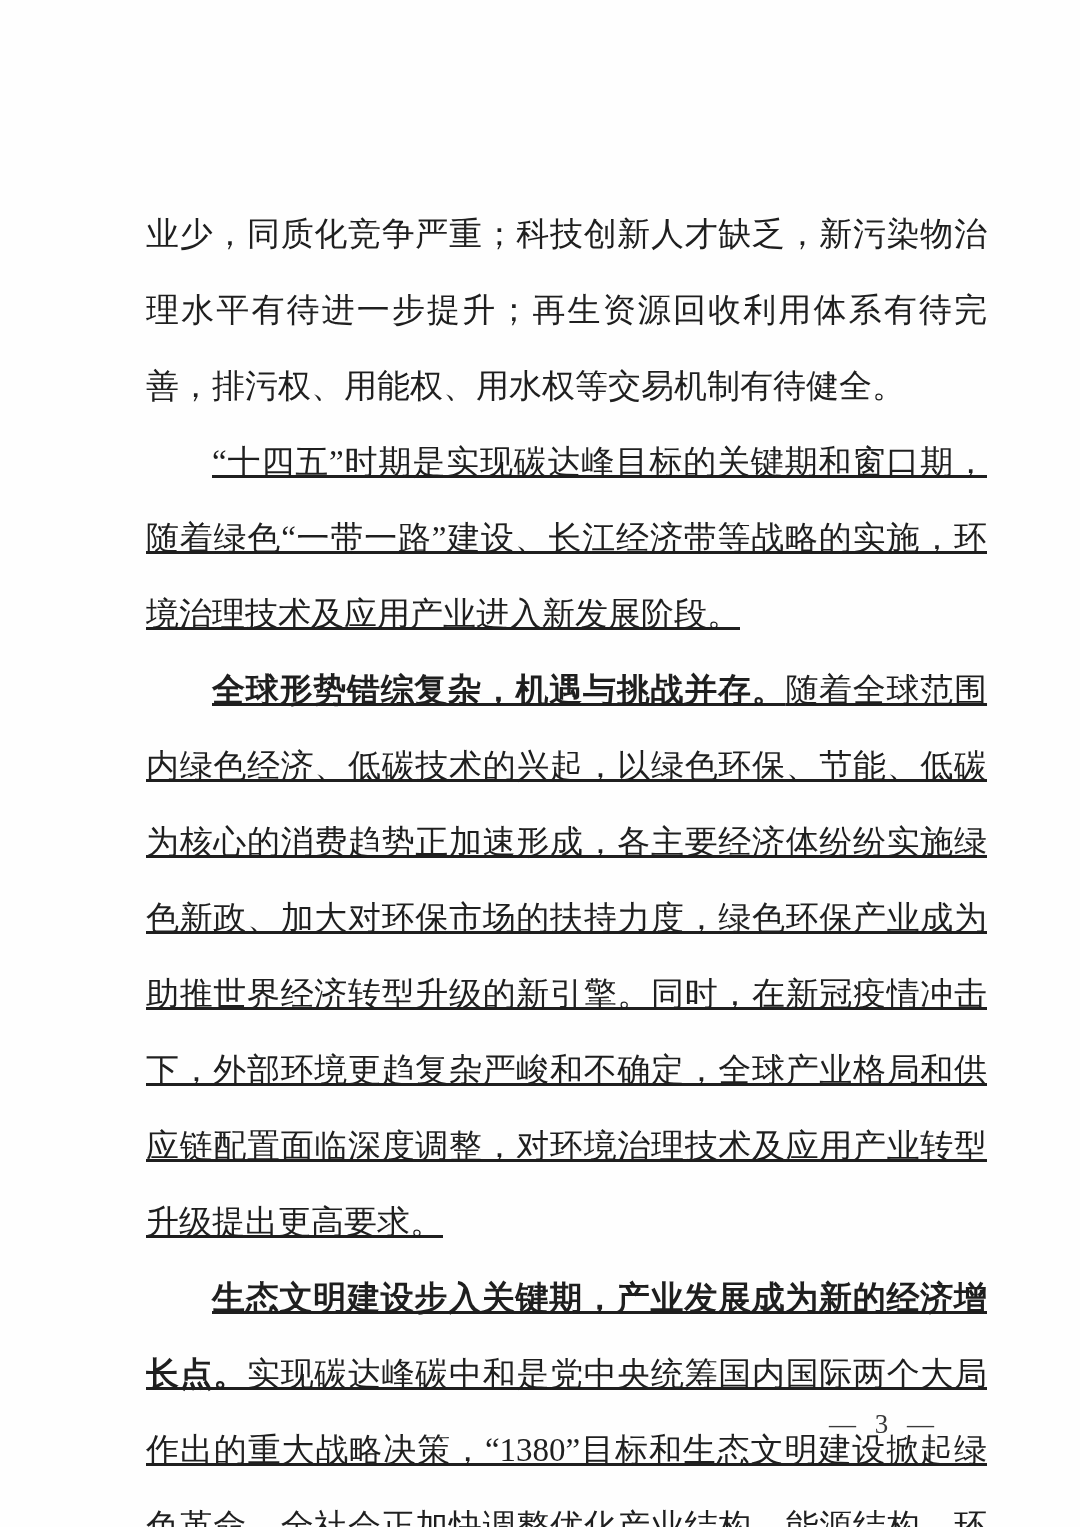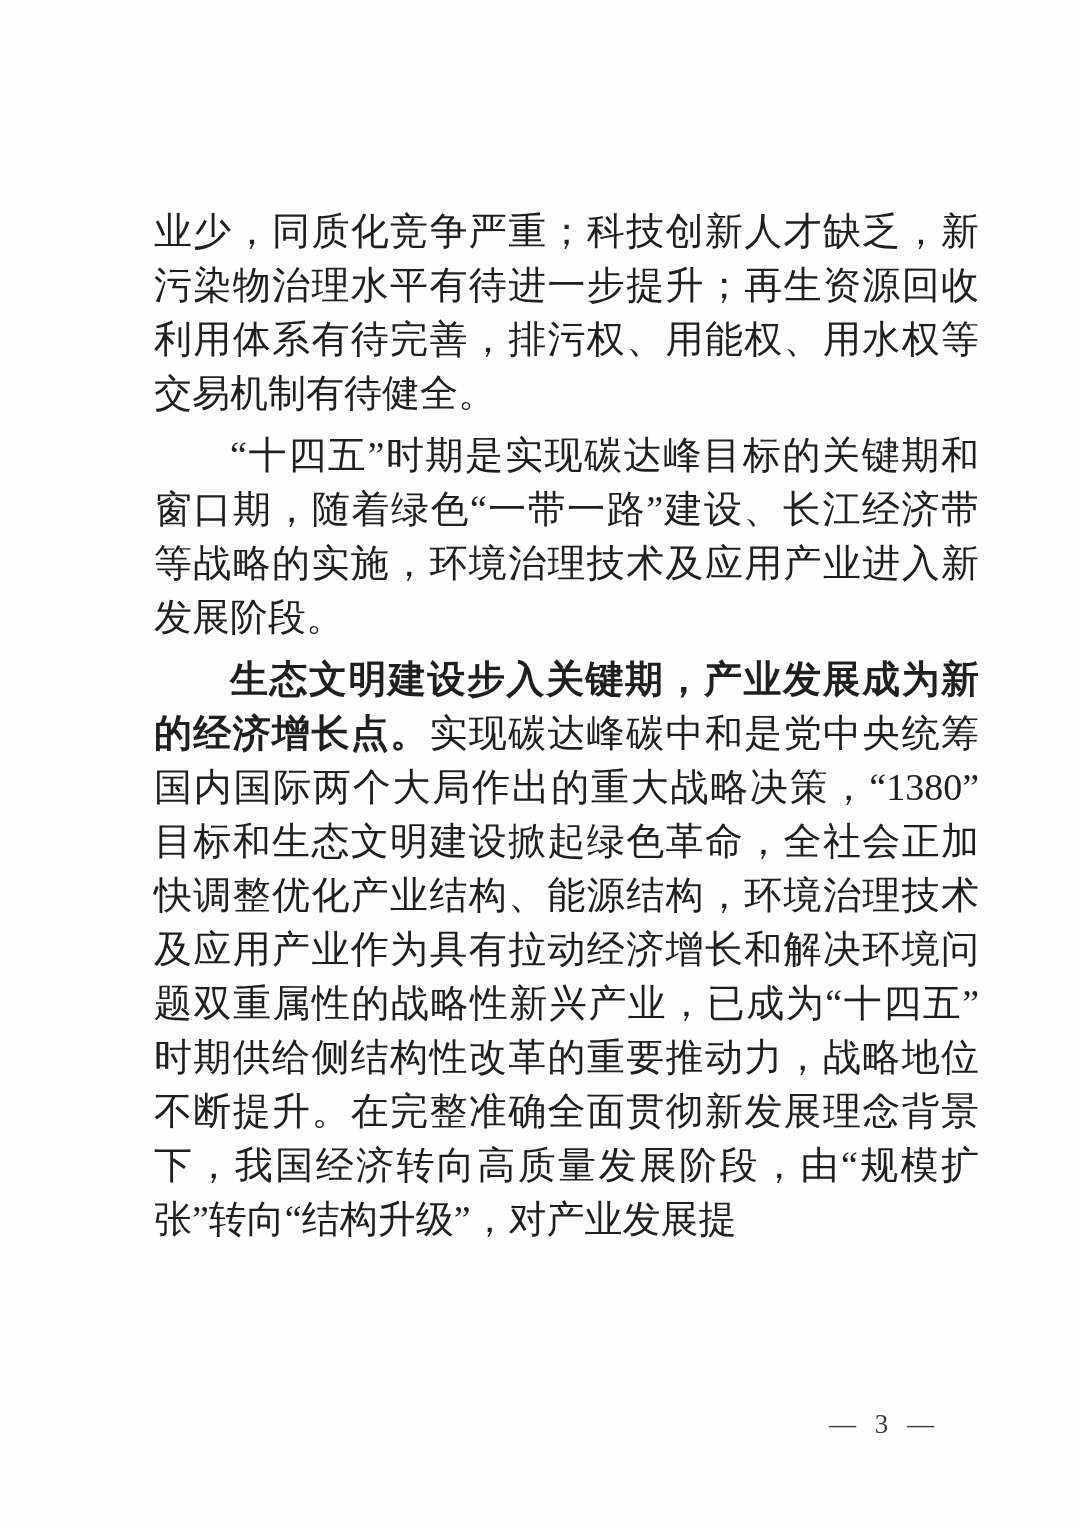--- a/index.html
+++ b/index.html
@@ -16,29 +16,30 @@
     font-family: "Liberation Serif", "DejaVu Serif", serif;
     color: #1f1f1f;
   }
   .content {
     position: absolute;
     left: 146px;
     top: 196px;
     width: 841px;
   }
   .body-para {
-    margin: 8px;
-    font-size: 38px;
-    line-height: 54px;
+    margin: 0;
+    font-size: 33px;
+    line-height: 76px;
     text-align: justify;
     text-justify: inter-ideograph;
     word-break: break-all;
   }
   .indent {
     text-indent: 2em;
+    text-decoration: underline;
   }
   .section-heading {
     margin: 0;
     font-size: 31px;
     line-height: 54px;
     font-weight: 700;
     text-indent: 2em;
     letter-spacing: 1px;
   }
   .lead-bold {
@@ -59,19 +60,20 @@
 <body>
 
 <div class="page">
   <div class="content">
 
     <p class="body-para">业少，同质化竞争严重；科技创新人才缺乏，新污染物治理水平有待进一步提升；再生资源回收利用体系有待完善，排污权、用能权、用水权等交易机制有待健全。</p>
 
 
     <p class="body-para indent">“十四五”时期是实现碳达峰目标的关键期和窗口期，随着绿色“一带一路”建设、长江经济带等战略的实施，环境治理技术及应用产业进入新发展阶段。</p>
 
+    <p class="body-para indent"><span class="lead-bold">全球形势错综复杂，机遇与挑战并存。</span><span>随着全球范围内绿色经济、低碳技术的兴起，以绿色环保、节能、低碳为核心的消费趋势正加速形成，各主要经济体纷纷实施绿色新政、加大对环保市场的扶持力度，绿色环保产业成为助推世界经济转型升级的新引擎。同时，在新冠疫情冲击下，外部环境更趋复杂严峻和不确定，全球产业格局和供应链配置面临深度调整，对环境治理技术及应用产业转型升级提出更高要求。</span></p>
 
     <p class="body-para indent"><span class="lead-bold">生态文明建设步入关键期，产业发展成为新的经济增长点。</span><span>实现碳达峰碳中和是党中央统筹国内国际两个大局作出的重大战略决策，“1380”目标和生态文明建设掀起绿色革命，全社会正加快调整优化产业结构、能源结构，环境治理技术及应用产业作为具有拉动经济增长和解决环境问题双重属性的战略性新兴产业，已成为“十四五”时期供给侧结构性改革的重要推动力，战略地位不断提升。在完整准确全面贯彻新发展理念背景下，我国经济转向高质量发展阶段，由“规模扩张”转向“结构升级”，对产业发展提</span></p>
 
   </div>
 
   <div class="page-number">— 3 —</div>
 </div>
 
 </body></html>

